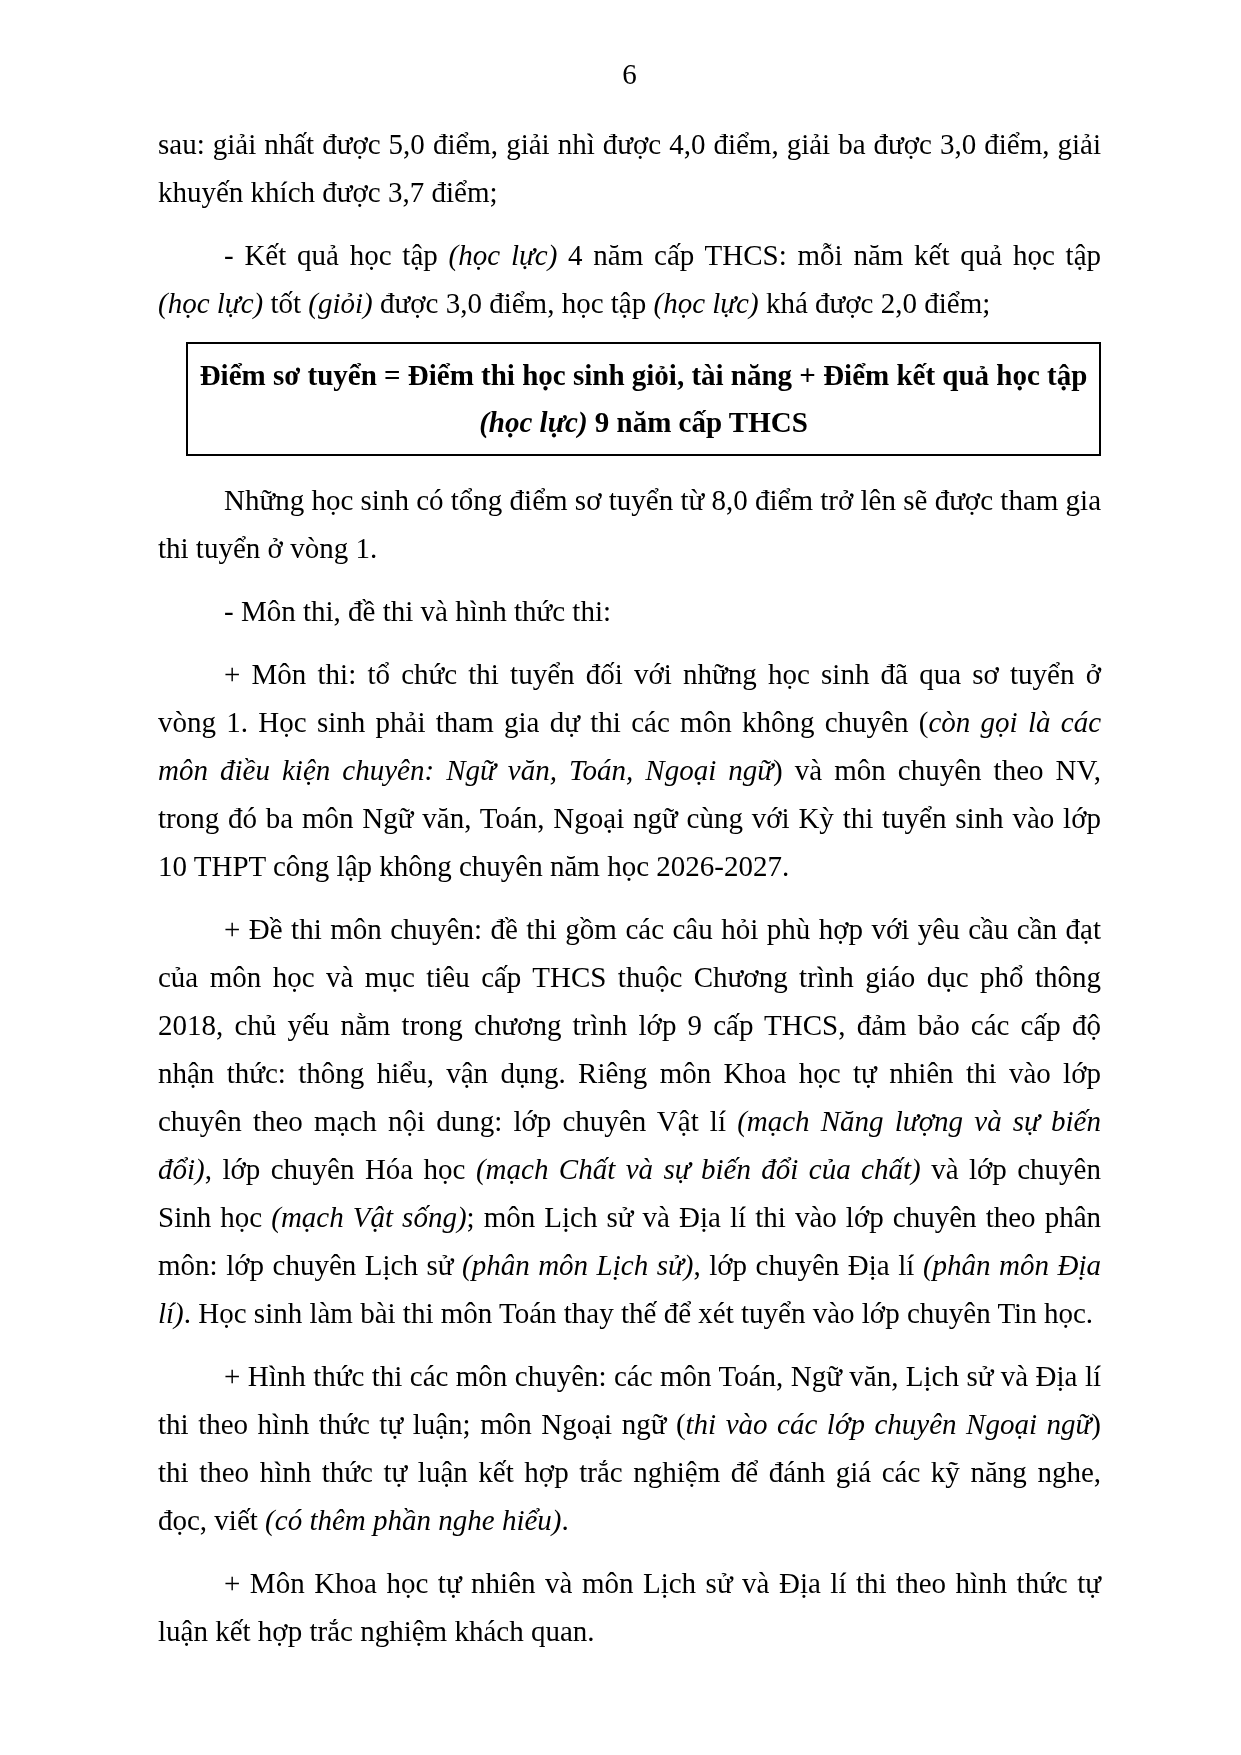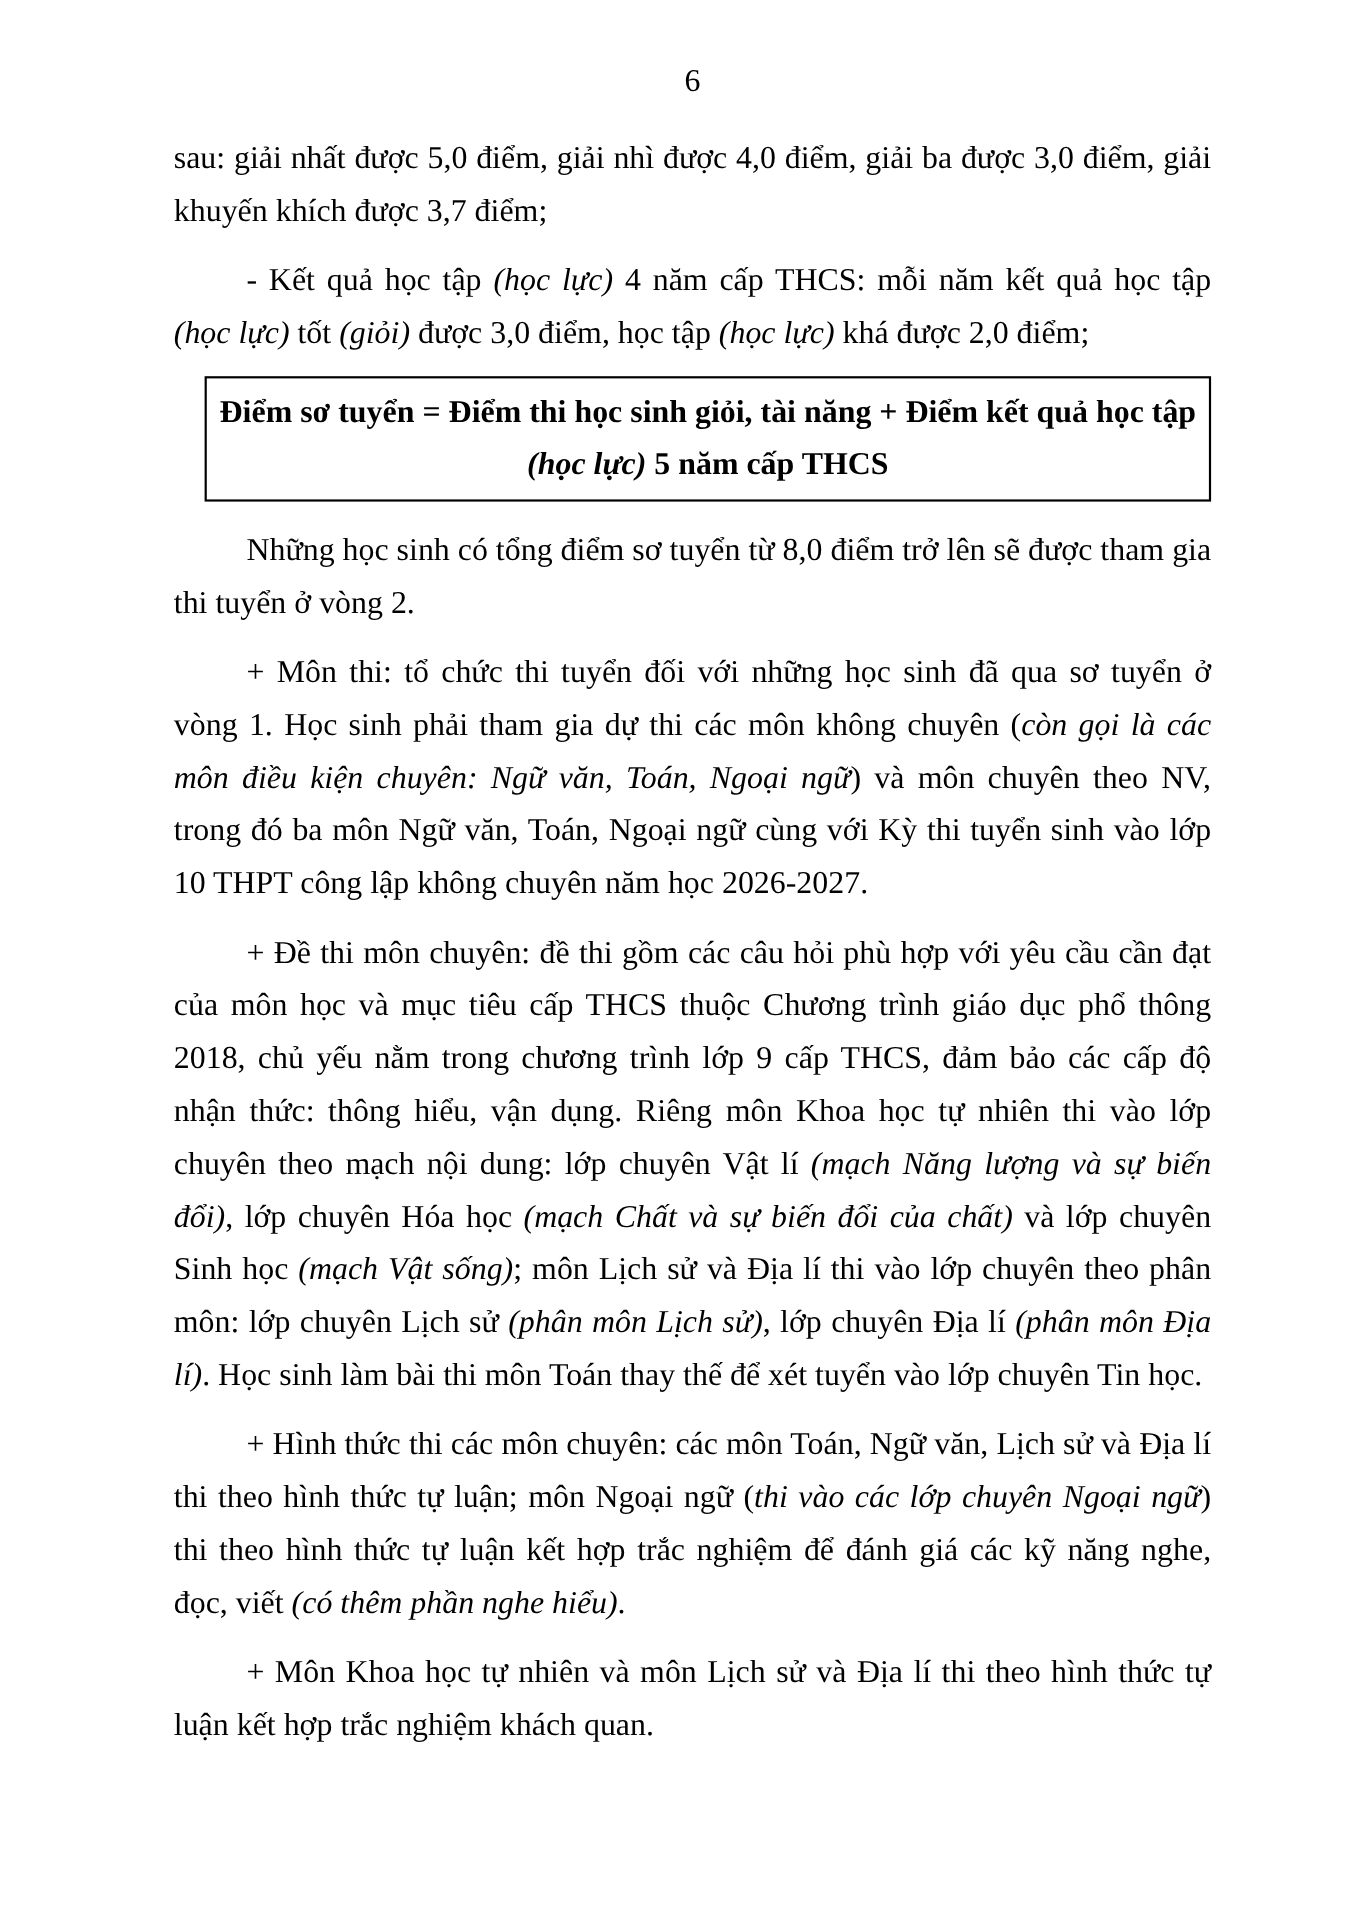--- a/index.html
+++ b/index.html
@@ -50,26 +50,27 @@
 <div class="page">
 
   <div class="page-number">6</div>
 
   <p class="para"><span class="run-normal">sau: giải nhất được 5,0 điểm, giải nhì được 4,0 điểm, giải ba được 3,0 điểm, giải khuyến khích được 3,7 điểm;</span></p>
 
   <p class="para indent"><span class="run-normal">- Kết quả học tập </span><span class="run-italic">(học lực)</span><span class="run-normal"> 4 năm cấp THCS: mỗi năm kết quả học tập </span><span class="run-italic">(học lực)</span><span class="run-normal"> tốt </span><span class="run-italic">(giỏi)</span><span class="run-normal"> được 3,0 điểm, học tập </span><span class="run-italic">(học lực)</span><span class="run-normal"> khá được 2,0 điểm;</span></p>
 
   <div class="formula-box">
     <div class="formula-line"><span class="run-bold">Điểm sơ tuyển = Điểm thi học sinh giỏi, tài năng + Điểm kết quả học tập</span></div>
-    <div class="formula-line"><span class="run-bold-italic">(học lực)</span><span class="run-bold"> 5 năm cấp THCS</span></div>
+    <div class="formula-line"><span class="run-bold-italic">(học lực)</span><span class="run-bold"> 9 năm cấp THCS</span></div>
   </div>
 
-  <p class="para indent"><span class="run-normal">Những học sinh có tổng điểm sơ tuyển từ 8,0 điểm trở lên sẽ được tham gia thi tuyển ở vòng 2.</span></p>
+  <p class="para indent"><span class="run-normal">Những học sinh có tổng điểm sơ tuyển từ 8,0 điểm trở lên sẽ được tham gia thi tuyển ở vòng 1.</span></p>
 
 
+  <p class="para indent"><span class="run-normal">- Môn thi, đề thi và hình thức thi:</span></p>
 
   <p class="para indent"><span class="run-normal">+ Môn thi: tổ chức thi tuyển đối với những học sinh đã qua sơ tuyển ở vòng 1. Học sinh phải tham gia dự thi các môn không chuyên (</span><span class="run-italic">còn gọi là các môn điều kiện chuyên: Ngữ văn, Toán, Ngoại ngữ</span><span class="run-normal">) và môn chuyên theo NV, trong đó ba môn Ngữ văn, Toán, Ngoại ngữ cùng với Kỳ thi tuyển sinh vào lớp 10 THPT công lập không chuyên năm học 2026-2027.</span></p>
 
   <p class="para indent"><span class="run-normal">+ Đề thi môn chuyên: đề thi gồm các câu hỏi phù hợp với yêu cầu cần đạt của môn học và mục tiêu cấp THCS thuộc Chương trình giáo dục phổ thông 2018, chủ yếu nằm trong chương trình lớp 9 cấp THCS, đảm bảo các cấp độ nhận thức: thông hiểu, vận dụng. Riêng môn Khoa học tự nhiên thi vào lớp chuyên theo mạch nội dung: lớp chuyên Vật lí </span><span class="run-italic">(mạch Năng lượng và sự biến đổi)</span><span class="run-normal">, lớp chuyên Hóa học </span><span class="run-italic">(mạch Chất và sự biến đổi của chất)</span><span class="run-normal"> và lớp chuyên Sinh học </span><span class="run-italic">(mạch Vật sống)</span><span class="run-normal">; môn Lịch sử và Địa lí thi vào lớp chuyên theo phân môn: lớp chuyên Lịch sử </span><span class="run-italic">(phân môn Lịch sử)</span><span class="run-normal">, lớp chuyên Địa lí </span><span class="run-italic">(phân môn Địa lí)</span><span class="run-normal">. Học sinh làm bài thi môn Toán thay thế để xét tuyển vào lớp chuyên Tin học.</span></p>
 
   <p class="para indent"><span class="run-normal">+ Hình thức thi các môn chuyên: các môn Toán, Ngữ văn, Lịch sử và Địa lí thi theo hình thức tự luận; môn Ngoại ngữ (</span><span class="run-italic">thi vào các lớp chuyên Ngoại ngữ</span><span class="run-normal">) thi theo hình thức tự luận kết hợp trắc nghiệm để đánh giá các kỹ năng nghe, đọc, viết </span><span class="run-italic">(có thêm phần nghe hiểu)</span><span class="run-normal">.</span></p>
 
   <p class="para indent"><span class="run-normal">+ Môn Khoa học tự nhiên và môn Lịch sử và Địa lí thi theo hình thức tự luận kết hợp trắc nghiệm khách quan.</span></p>
 
 </div>

